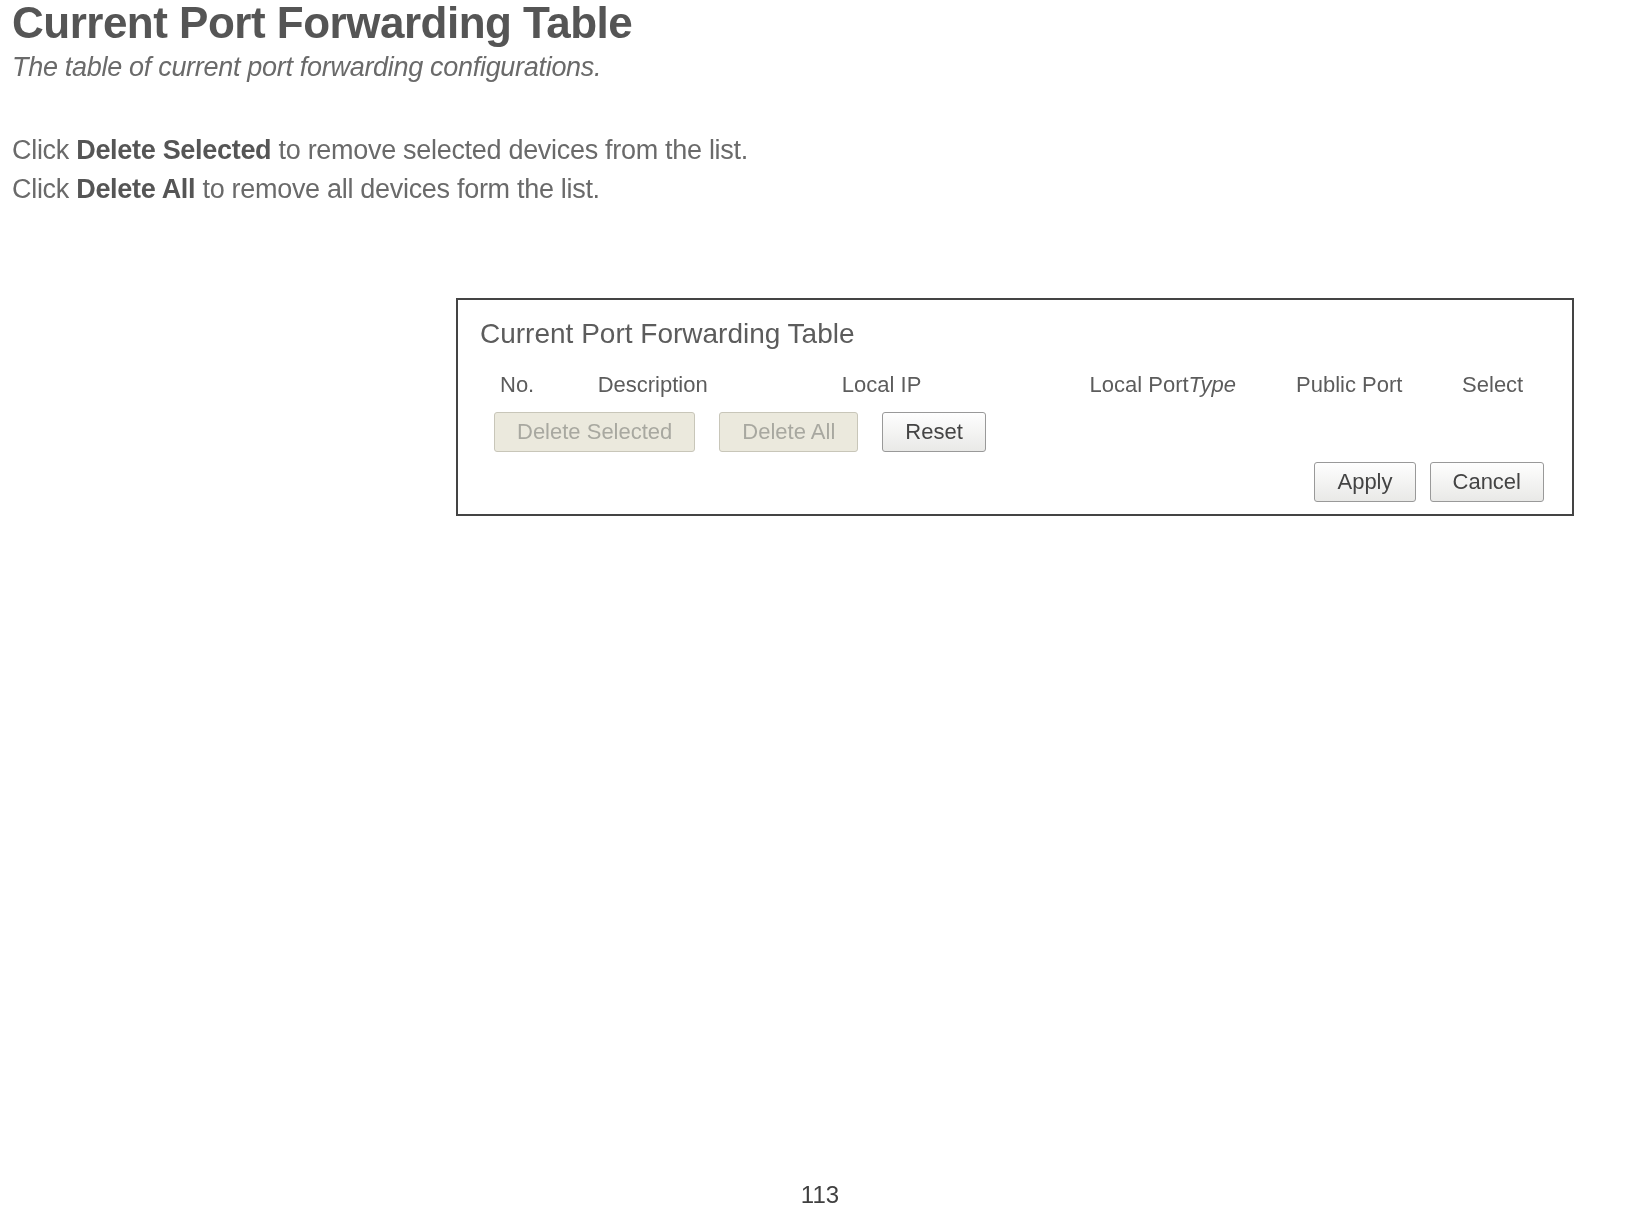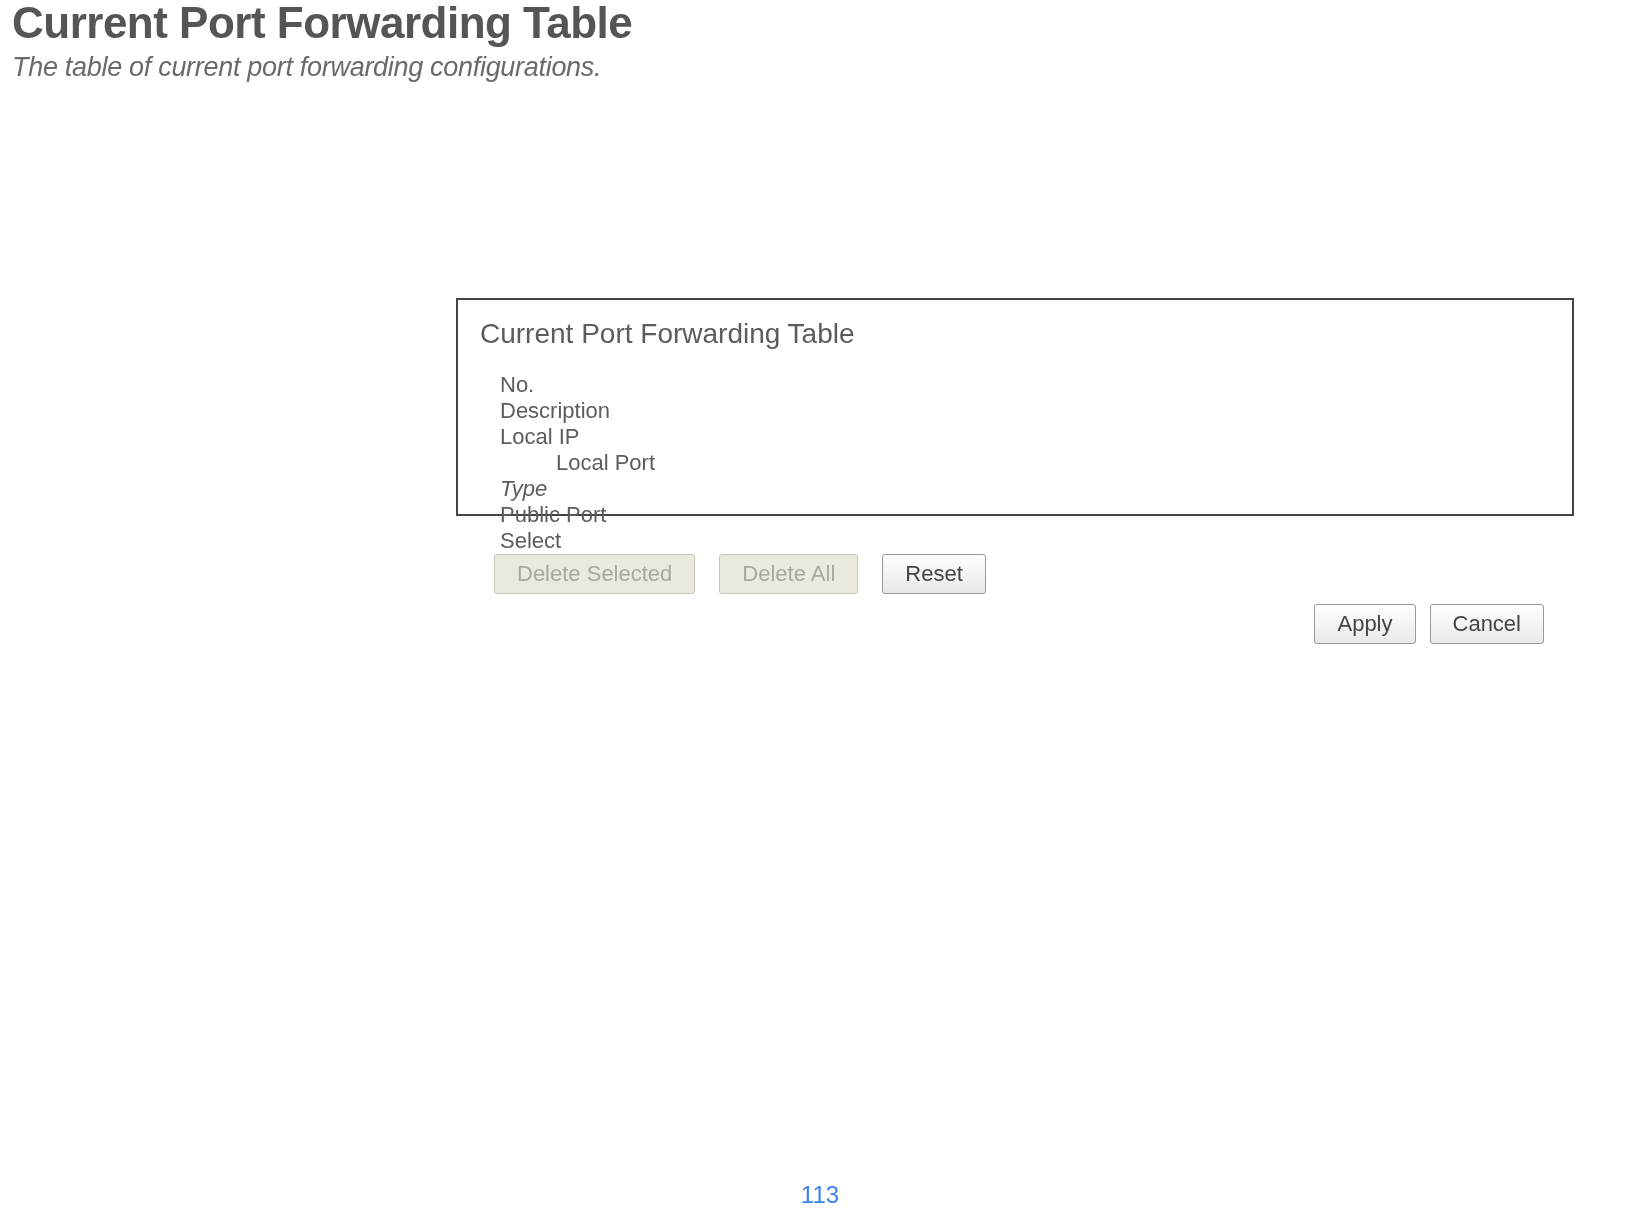--- a/index.html
+++ b/index.html
@@ -55,21 +55,21 @@
       color: #5c5c5c;
       font-weight: normal;
       margin-bottom: 22px;
     }
     .col-headers {
       display: flex;
       font-size: 22px;
       color: #5c5c5c;
       padding-left: 20px;
       gap: 0;
-      flex-direction: column;
+      margin-bottom: 14px;
     }
     .col-no { width: 100px; }
     .col-desc { width: 250px; }
     .col-lip { width: 200px; }
     .col-lport { width: 155px; text-align: right; }
     .col-type { width: 110px; font-style: italic; }
     .col-pport { width: 170px; }
     .col-select { width: 90px; }
     .btn-row {
       display: flex;
@@ -105,30 +105,36 @@
       margin-top: 10px;
       padding-right: 6px;
     }
     .page-number {
       position: absolute;
       bottom: 22px;
       width: 100%;
       left: 0;
       text-align: center;
       font-size: 24px;
-      color: #3b82f6;
+      color: #404040;
     }
   </style>
 </head>
 <body>
 
 <h1 class="page-title">Current Port Forwarding Table</h1>
 <p class="subtitle">The table of current port forwarding configurations.</p>
 
 <div class="instructions">
+  <p>
+    <span>Click </span><b>Delete Selected</b><span> to remove selected devices from the list.</span>
+  </p>
+  <p>
+    <span>Click </span><b>Delete All</b><span> to remove all devices form the list.</span>
+  </p>
 </div>
 
 <div class="panel">
   <div class="panel-title">Current Port Forwarding Table</div>
   <div class="col-headers">
     <div class="col-no">No.</div>
     <div class="col-desc">Description</div>
     <div class="col-lip">Local IP</div>
     <div class="col-lport">Local Port</div>
     <div class="col-type">Type</div>

